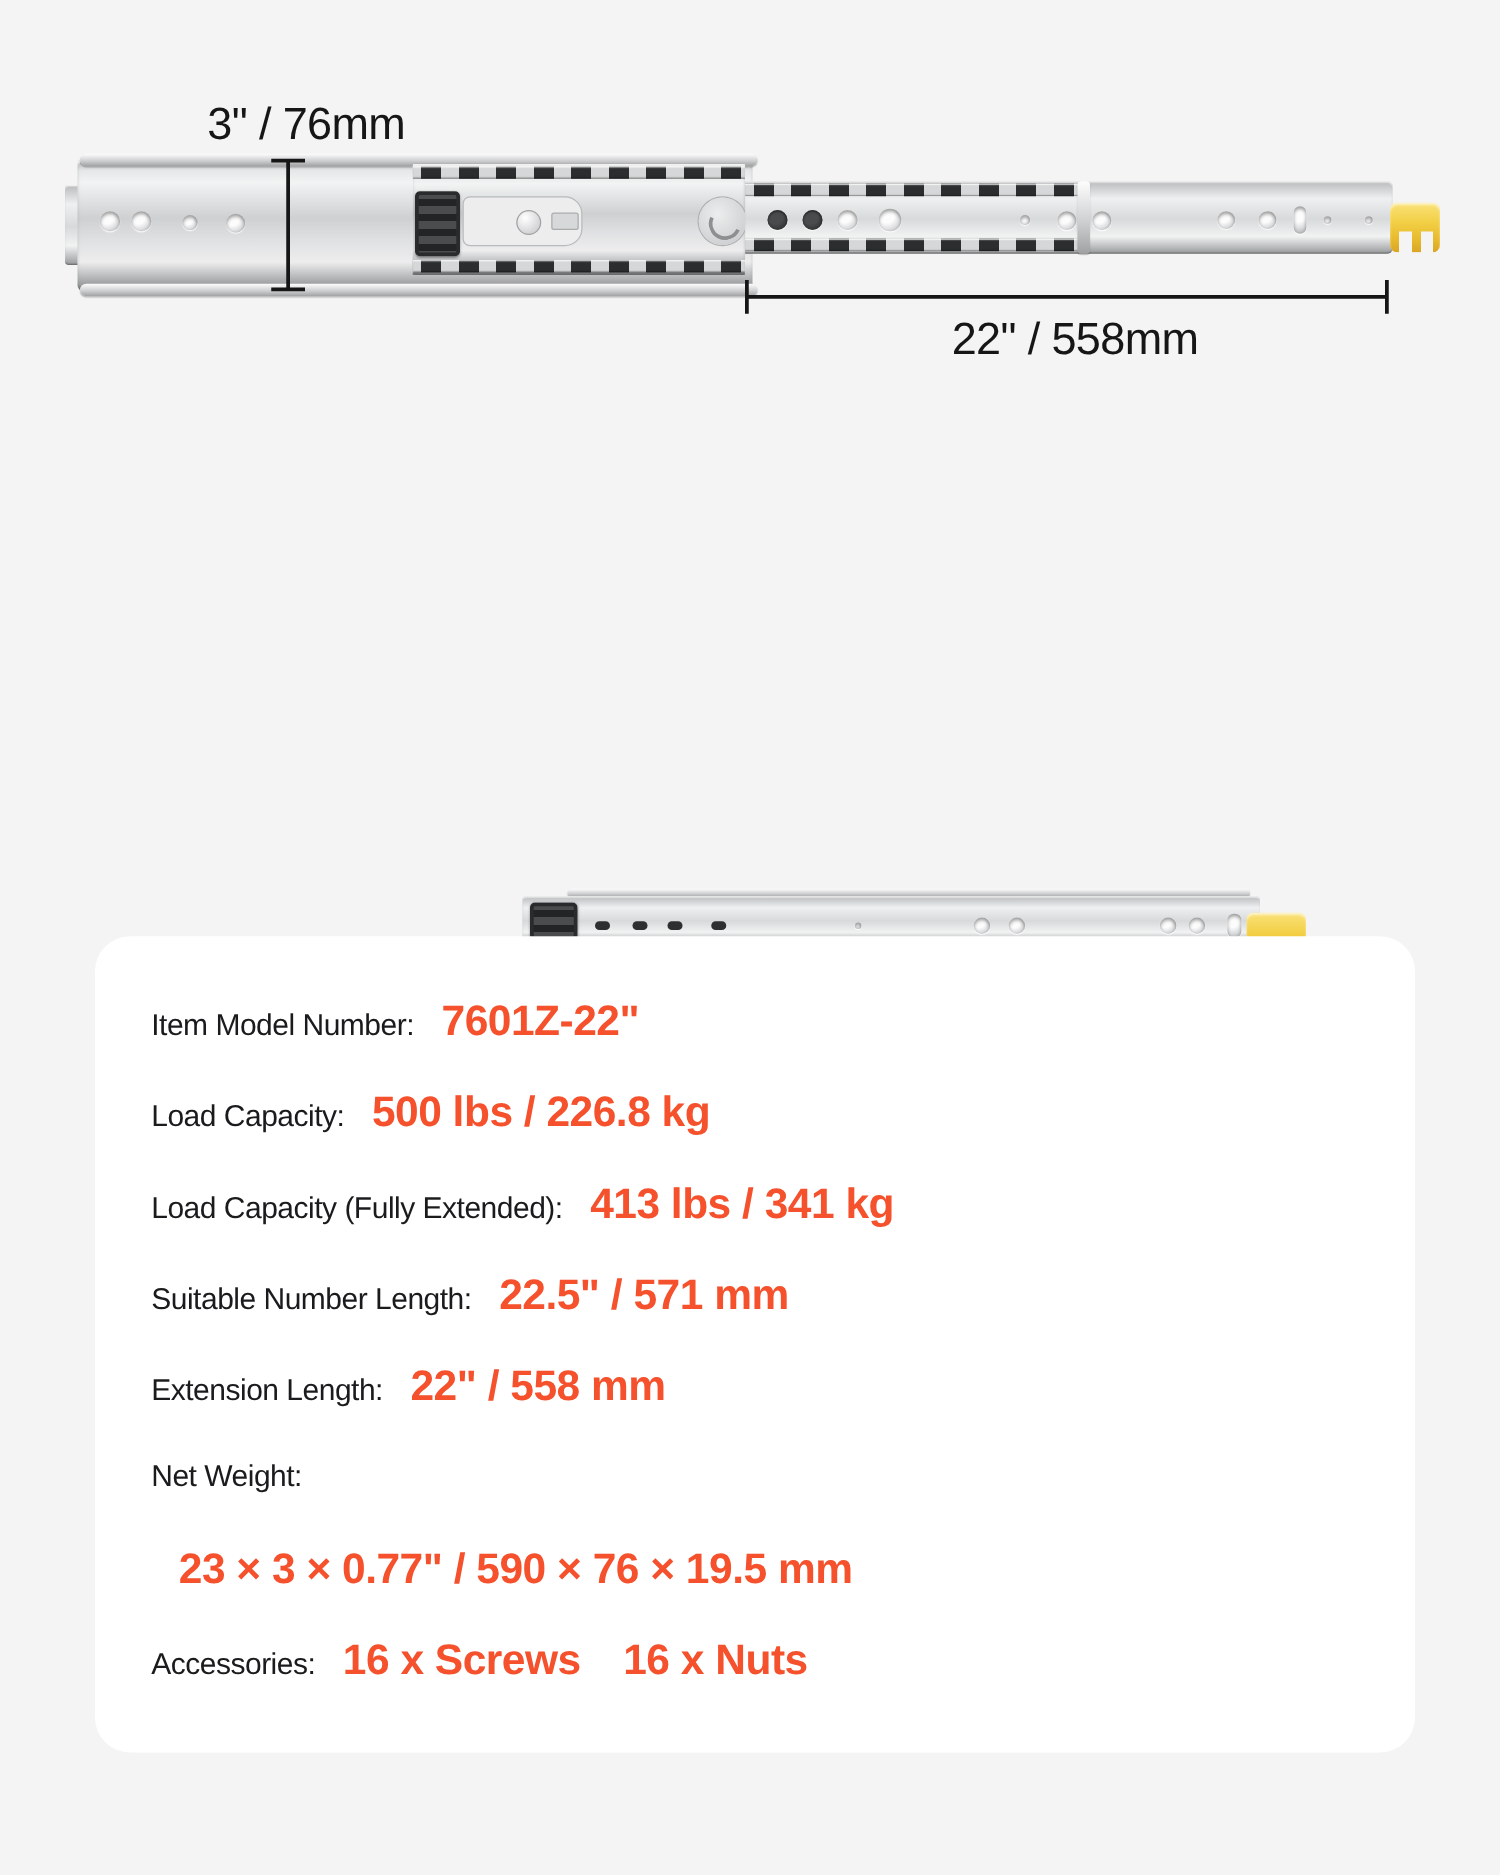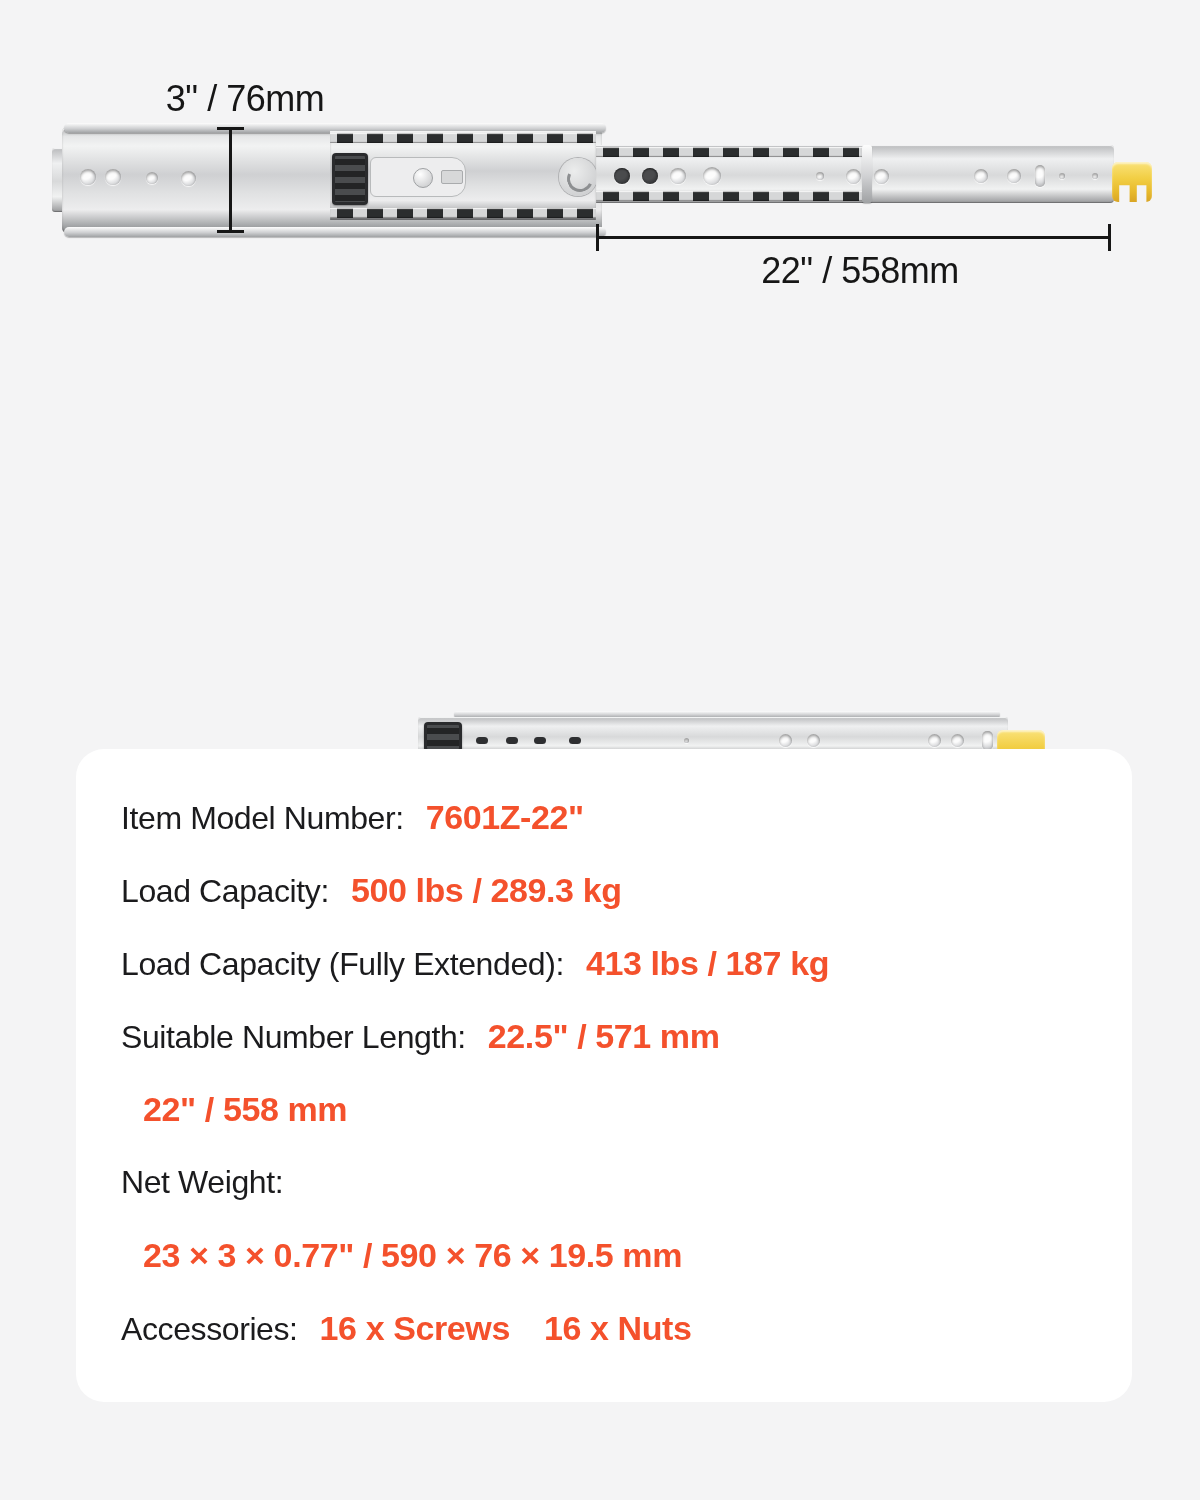--- a/index.html
+++ b/index.html
@@ -28,21 +28,21 @@
   .yellow-clip{position:absolute;background:linear-gradient(180deg,#fae27a 0%,#f2cf45 40%,#e7b92c 75%,#d9a524 100%);
          clip-path:polygon(0 0,100% 0,100% 100%,86% 100%,86% 58%,62% 58%,62% 100%,44% 100%,44% 58%,18% 58%,18% 100%,0 100%);
          border-radius:6px;box-shadow:inset 0 2px 2px rgba(255,255,255,.6);}
   .dim-line{position:absolute;background:#161616;}
   .dim-label{position:absolute;color:#161616;font-size:36px;letter-spacing:-.5px;white-space:nowrap;}
 
   
   .card{position:absolute;left:76px;top:749px;width:1056px;height:653px;background:#ffffff;border-radius:28px;
         padding:46px 48px 0 45px;box-sizing:border-box;display:flex;flex-direction:column;gap:29px;}
   .spec-row{display:flex;align-items:baseline;height:44px;line-height:44px;white-space:nowrap;}
-  .spec-label{font-size:32px;color:#1b1b1d;letter-spacing:-.4px;}
+  .spec-label{font-size:24px;color:#1b1b1d;letter-spacing:-.4px;}
   .spec-value{font-size:34px;font-weight:bold;color:#f4512c;margin-left:22px;letter-spacing:-.4px;}
   .spec-value.second{margin-left:34px;}
 
   
   .nut{position:absolute;left:436px;top:608px;width:66px;height:60px;
        background:linear-gradient(135deg,#fafafa 0%,#c9cacc 45%,#efeff0 68%,#a6a7a9 100%);
        clip-path:polygon(25% 5%,75% 5%,100% 50%,75% 95%,25% 95%,0 50%);}
   .nut::after{content:"";position:absolute;left:17px;top:14px;width:24px;height:24px;border-radius:50%;
        background:#eceded;border:4px solid #c2c3c5;box-shadow:inset 0 3px 5px rgba(0,0,0,.35);}
   .screw{position:absolute;left:634px;top:590px;width:80px;height:85px;}
@@ -168,31 +168,32 @@
     <div class="count-label" style="left:700px;top:630px;">×16</div>
   </div>
 
   <div class="card">
     <div class="spec-row">
       <span class="spec-label">Item Model Number:</span>
       <span class="spec-value">7601Z-22"</span>
     </div>
     <div class="spec-row">
       <span class="spec-label">Load Capacity:</span>
-      <span class="spec-value">500 lbs / 289.3 kg</span>
+      <span class="spec-value">500 lbs / 226.8 kg</span>
     </div>
     <div class="spec-row">
       <span class="spec-label">Load Capacity (Fully Extended):</span>
-      <span class="spec-value">413 lbs / 187 kg</span>
+      <span class="spec-value">413 lbs / 341 kg</span>
     </div>
     <div class="spec-row">
       <span class="spec-label">Suitable Number Length:</span>
       <span class="spec-value">22.5" / 571 mm</span>
     </div>
     <div class="spec-row">
+      <span class="spec-label">Extension Length:</span>
       <span class="spec-value">22" / 558 mm</span>
     </div>
     <div class="spec-row">
       <span class="spec-label">Net Weight:</span>
     </div>
     <div class="spec-row">
       <span class="spec-value">23 × 3 × 0.77" / 590 × 76 × 19.5 mm</span>
     </div>
     <div class="spec-row">
       <span class="spec-label">Accessories:</span>

